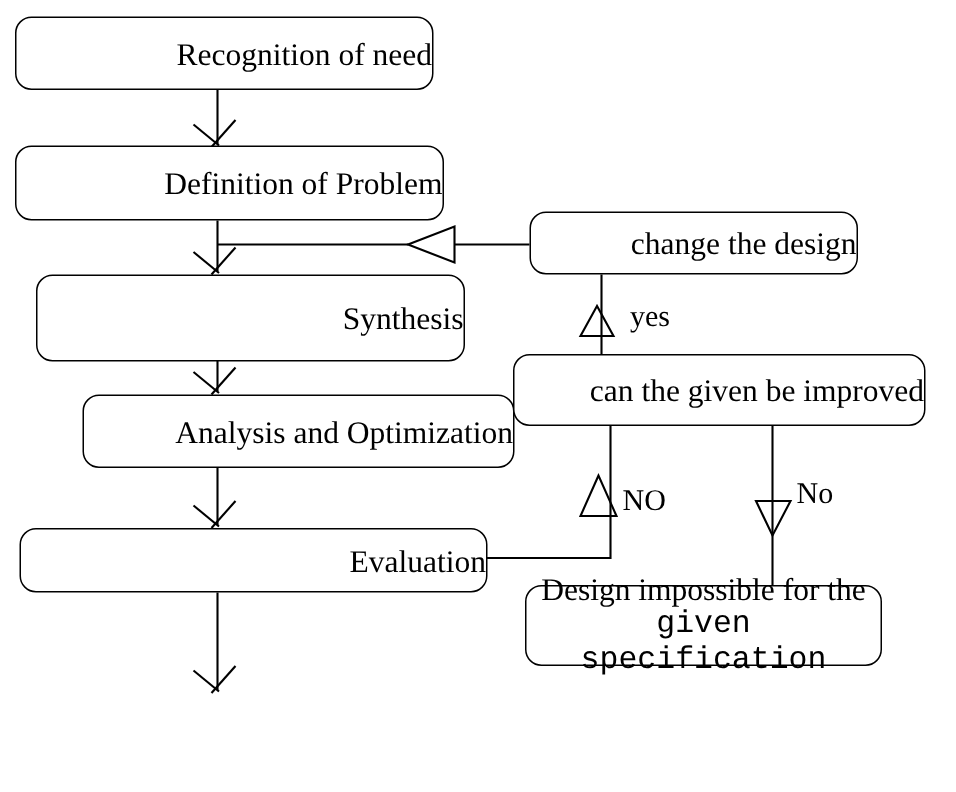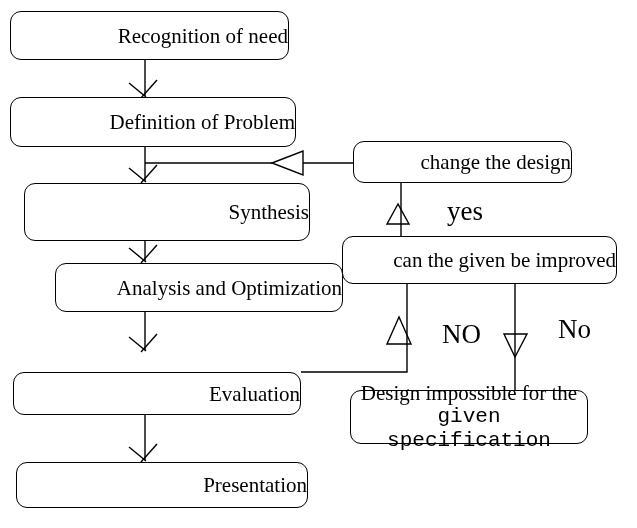--- a/index.html
+++ b/index.html
@@ -33,31 +33,30 @@
     justify-content: flex-end;
     text-align: center;
     font-size: 21px;
     line-height: 24px;
     box-sizing: border-box;
   }
   .node-recognition   { left: 10px;  top: 11px;  width: 279px; height: 49px; }
   .node-definition    { left: 10px;  top: 97px;  width: 286px; height: 50px; }
   .node-synthesis     { left: 24px;  top: 183px; width: 286px; height: 58px; }
   .node-analysis      { left: 10px;  top: 263px; width: 288px; height: 49px; margin-left: 45px; }
-  .node-evaluation    { left: 13px;  top: 372px; width: 288px; height: 43px; }
+  .node-evaluation    { left: 13px;  top: 352px; width: 312px; height: 43px; }
   .node-presentation  { left: 16px;  top: 462px; width: 292px; height: 46px; }
   .node-change        { left: 353px; top: 141px; width: 219px; height: 42px; }
   .node-improve       { left: 342px; top: 236px; width: 275px; height: 48px; }
   .node-impossible    { left: 350px; top: 390px; width: 238px; height: 54px; }
   .edge-label {
     position: absolute;
-    font-size: 27px;
+    font-size: 20px;
     line-height: 24px;
     white-space: nowrap;
-    margin-left: 27px;
   }
   .label-yes     { left: 420px; top: 199px; }
   .label-no-up   { left: 415px; top: 322px; }
   .label-no-down { left: 531px; top: 317px; }
   svg line, svg polyline, svg polygon {
     stroke: #000000;
     stroke-width: 1.4;
     fill: none;
   }
 </style>
@@ -115,23 +114,20 @@
   </div>
 
   <div class="node node-analysis">
     <span>Analysis and Optimization</span>
   </div>
 
   <div class="node node-evaluation">
     <span>Evaluation</span>
   </div>
 
-  <div class="node node-presentation">
-    <span>Presentation</span>
-  </div>
 
   <div class="node node-change">
     <span>change the design</span>
   </div>
 
   <div class="node node-improve">
     <span>can the given be improved</span>
   </div>
 
   <div class="node node-impossible">

